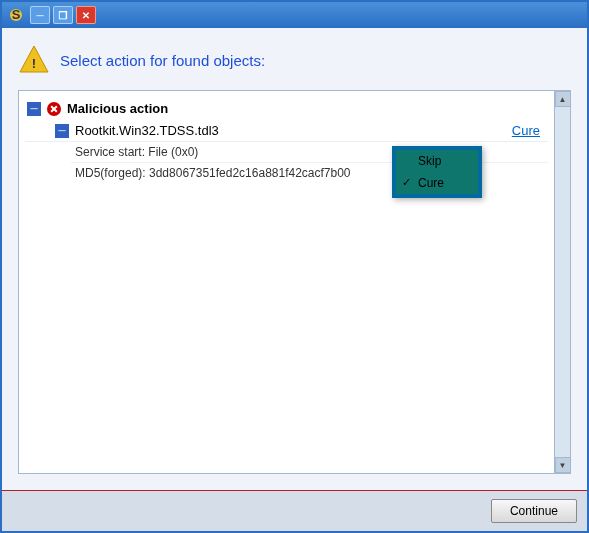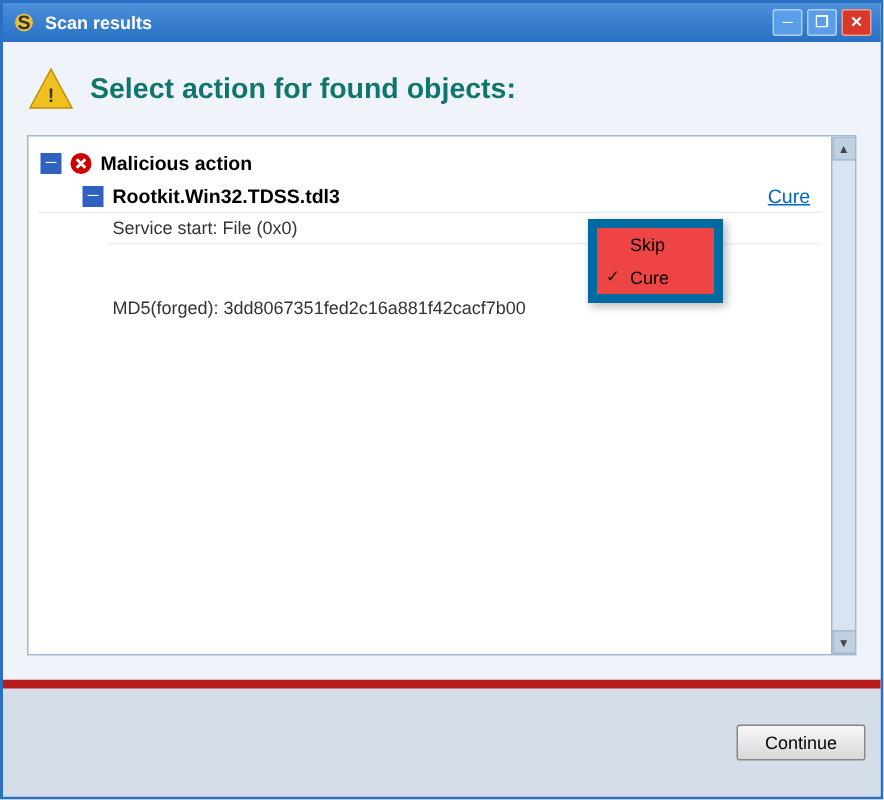--- a/index.html
+++ b/index.html
@@ -78,23 +78,23 @@
     }
 
     .main-heading {
       display: flex;
       align-items: center;
       margin-bottom: 14px;
       gap: 10px;
     }
 
     .heading-text {
-      font-size: 19px;
-      font-weight: bold;
-      color: #0f766e;
+      font-size: 15px;
+      font-weight: normal;
+      color: #1d4ed8;
     }
 
     .scan-panel-inner {
       flex: 1;
       overflow-y: auto;
       padding: 6px;
     }
 
     .group-header {
       display: flex;
@@ -108,21 +108,21 @@
     .item-row {
       display: flex;
       align-items: center;
       padding: 3px 2px 3px 30px;
       border-bottom: 1px solid #e8eef5;
       gap: 6px;
     }
 
     .item-name {
       flex: 1;
-      font-weight: bold;
+      font-weight: normal;
       color: #000;
     }
 
     .cure-link {
       color: #0066cc;
       text-decoration: underline;
       cursor: pointer;
       margin-right: 6px;
     }
 
@@ -132,21 +132,20 @@
 
     .detail-row {
       padding: 3px 4px;
       border-bottom: 1px solid #edf1f7;
       color: #333;
       font-size: 12px;
     }
 
     .detail-row:last-child {
       border-bottom: none;
-      margin-top: 32px;
     }
 
     .scrollbar-track {
       width: 16px;
       background: #d8e4f0;
       display: flex;
       flex-direction: column;
       align-items: center;
       border-left: 1px solid #a0b8d0;
     }
@@ -170,44 +169,44 @@
 
     .panel-with-scroll {
       display: flex;
       border: 1px solid #a0b8d0;
       flex: 1;
       background: white;
       overflow: hidden;
     }
 
     .footer {
-      padding: 24px 10px;
+      padding: 8px 10px;
       display: flex;
       justify-content: flex-end;
       background: #d4dde8;
-      border-top: 6px solid #b91c1c;
+      border-top: 1px solid #b91c1c;
     }
 
     .continue-btn {
       padding: 4px 18px;
       background: linear-gradient(to bottom, #f8f8f8, #d8d8d8);
       border: 1px solid #888;
       border-radius: 2px;
       cursor: pointer;
       font-size: 12px;
       color: #000;
     }
 
     
     .context-menu {
       position: absolute;
       top: 118px;
       left: 390px;
-      background: #ef4444;
-      border: 6px solid #0369a1;
+      background: #0f766e;
+      border: 4px solid #0369a1;
       box-shadow: 2px 2px 6px rgba(0,0,0,0.3);
       z-index: 100;
       min-width: 90px;
     }
 
     .context-menu-item {
       padding: 4px 18px 4px 22px;
       cursor: pointer;
       color: #000;
       position: relative;
@@ -278,21 +277,20 @@
 
 <div class="window">
 
   <div class="title-bar">
     <div class="title-bar-icon">
       <svg width="14" height="14" viewBox="0 0 14 14">
         <circle cx="7" cy="7" r="6" fill="#e8c040"></circle>
         <text x="7" y="11" text-anchor="middle" font-size="9" fill="#333" font-weight="bold">S</text>
       </svg>
     </div>
-    <span class="title-bar-text">Scan results</span>
     <div class="title-bar-buttons">
       <div class="title-btn">─</div>
       <div class="title-btn">❐</div>
       <div class="title-btn close">✕</div>
     </div>
   </div>
 
   <div class="window-body">
 
     <div class="main-heading">

